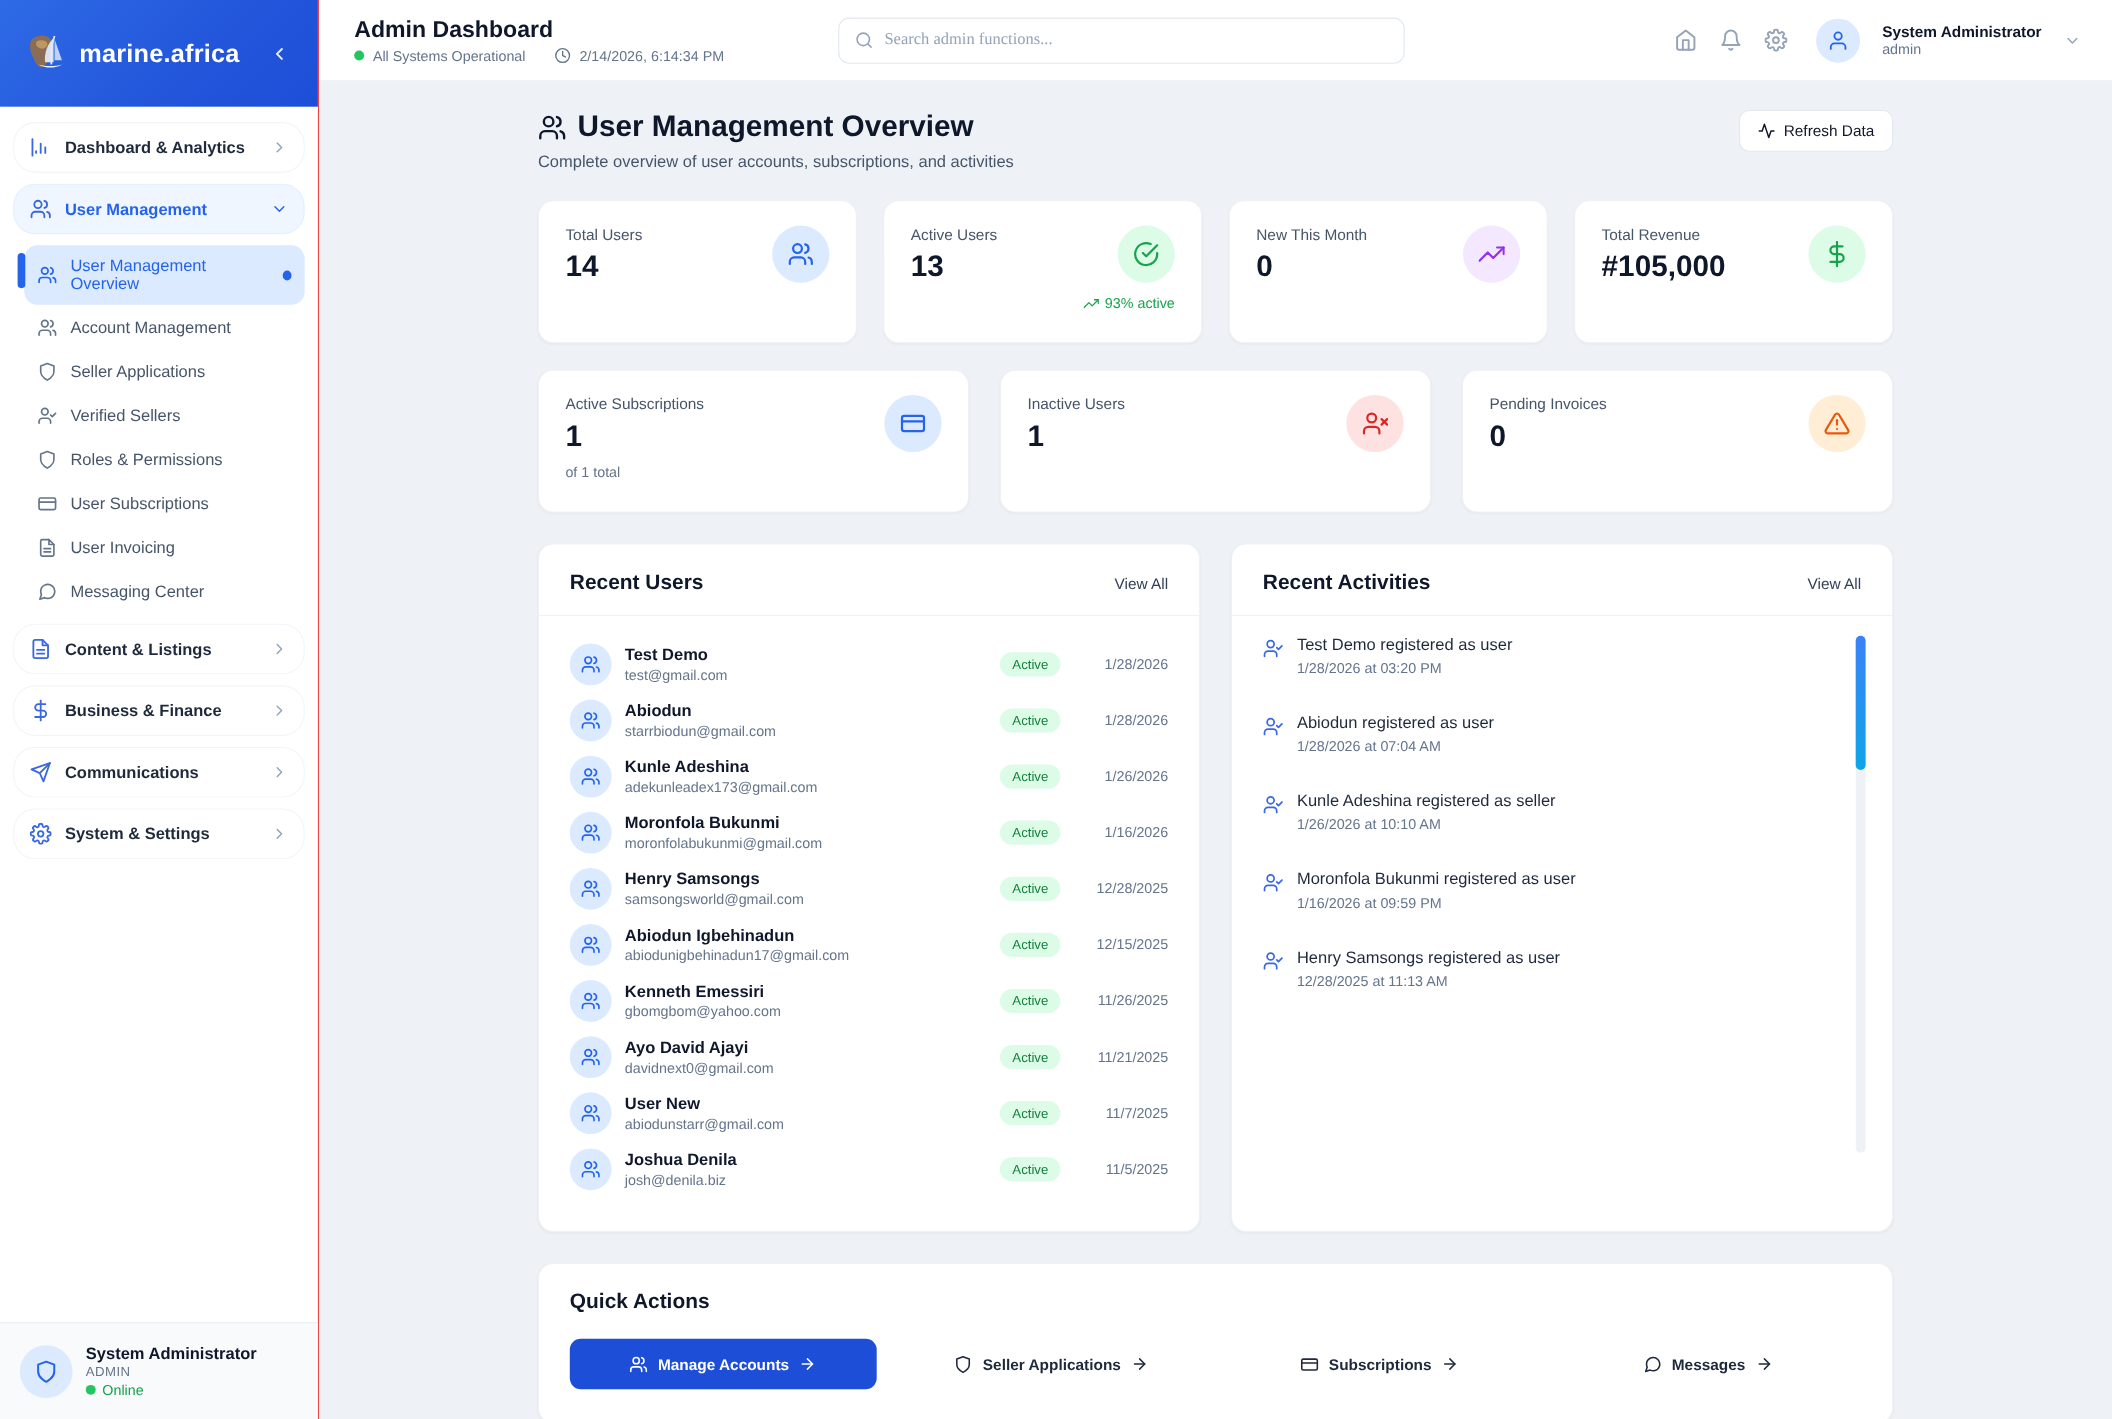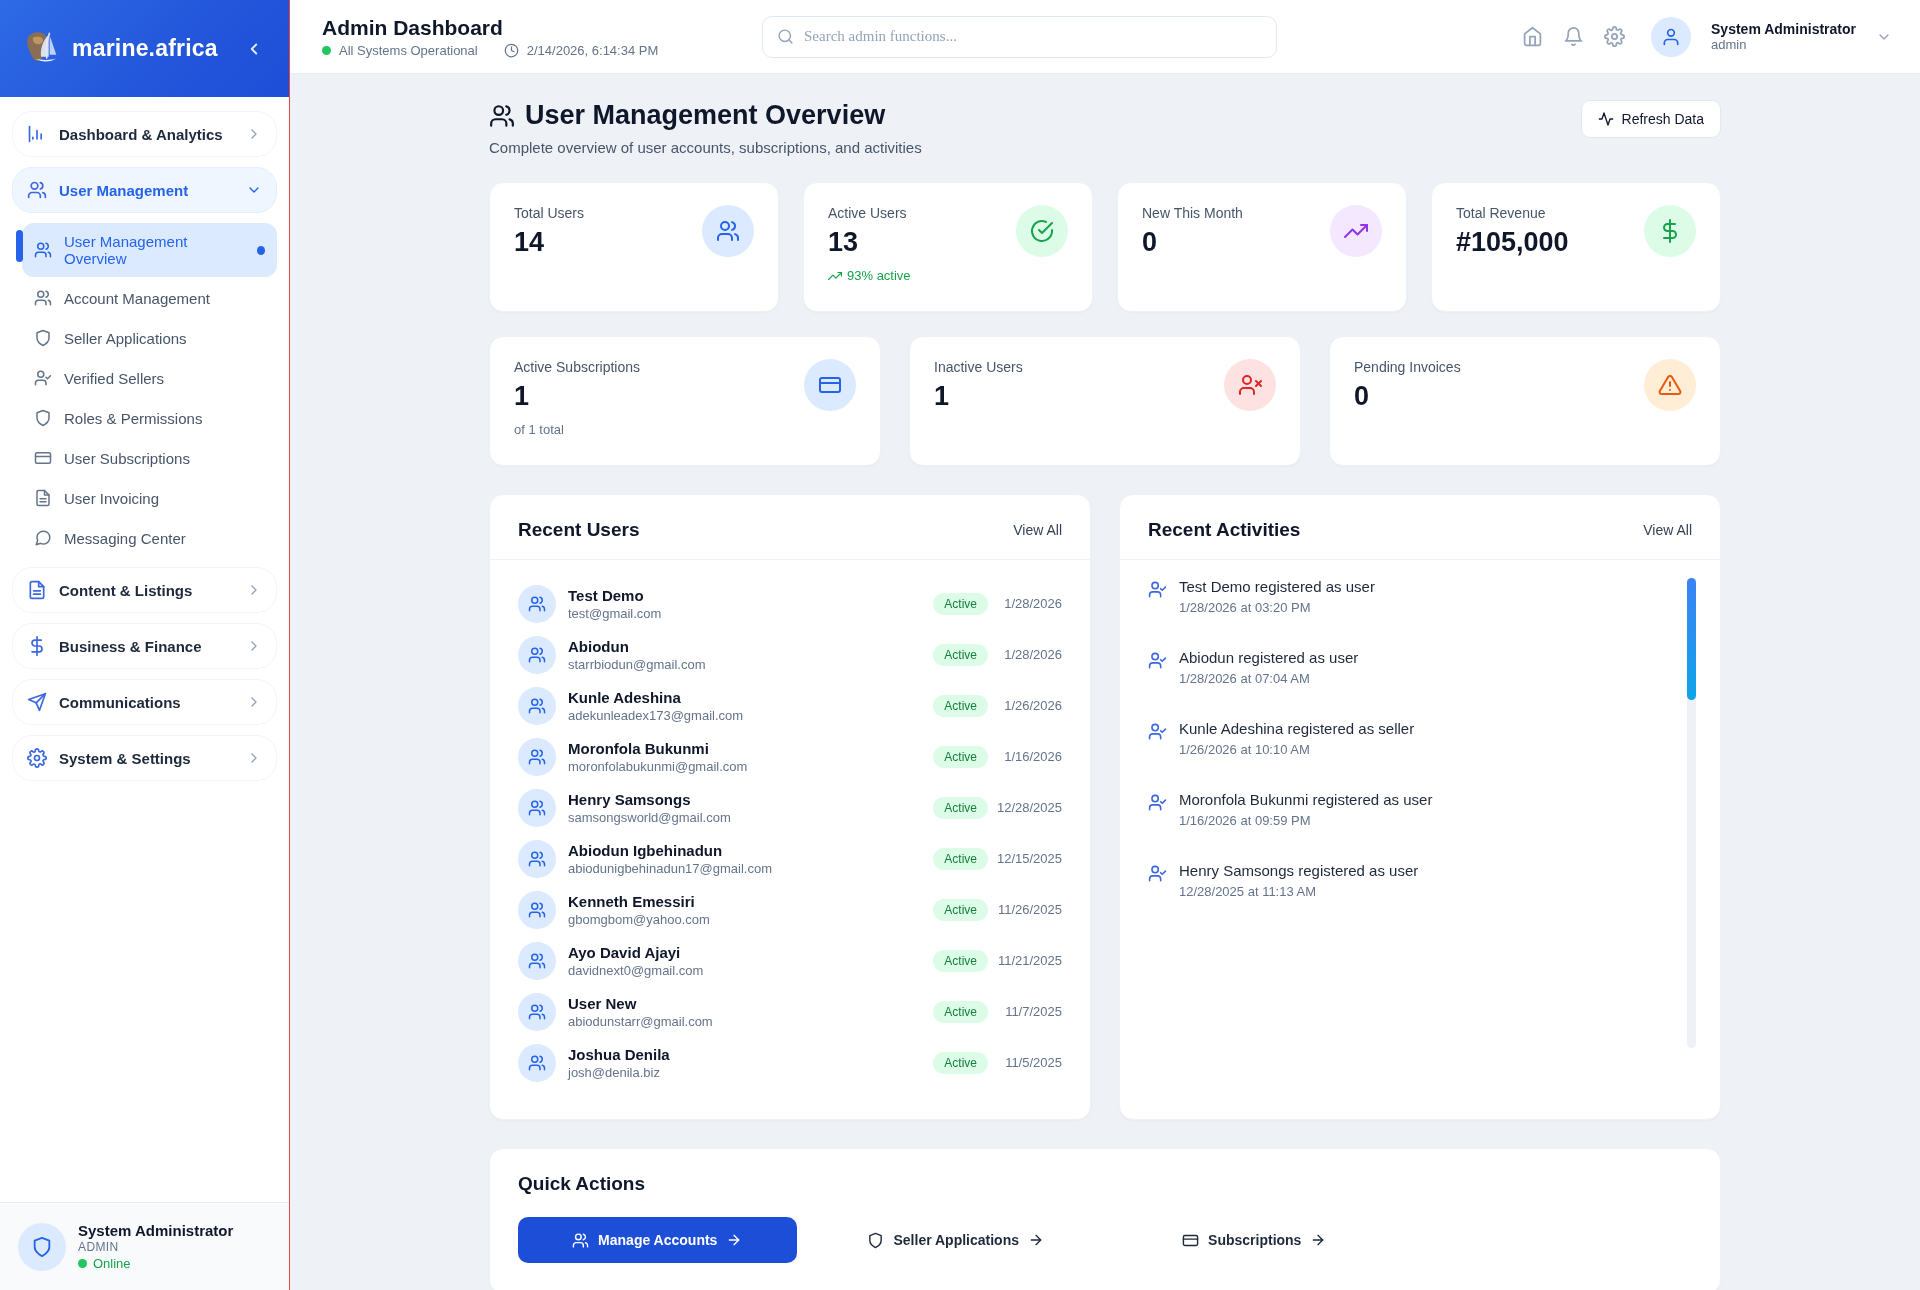--- a/index.html
+++ b/index.html
@@ -60,40 +60,40 @@
   .page-title { display:flex; align-items:center; gap:10px; font-size:27px; font-weight:700; color:#0f172a; }
   .page-sub { font-size:15px; color:#475569; margin-top:8px; }
   .refresh-btn { margin-left:auto; display:flex; align-items:center; gap:8px; background:#ffffff; border:1px solid #e2e8f0; border-radius:9px; padding:10px 16px; font-size:14px; font-weight:500; color:#0f172a; cursor:pointer; }
 
   .stats-row1 { display:grid; grid-template-columns:repeat(4,1fr); gap:24px; margin-bottom:24px; }
   .stats-row2 { display:grid; grid-template-columns:repeat(3,1fr); gap:28px; margin-bottom:28px; }
   .stat-card { background:#ffffff; border:1px solid #eef1f6; border-radius:14px; padding:22px 24px; height:130px; position:relative; box-shadow:0 1px 2px rgba(15,23,42,.03); }
   .stat-label { font-size:14px; color:#475569; }
   .stat-value { font-size:27px; font-weight:700; color:#0f172a; margin-top:6px; }
   .stat-sub { font-size:13px; color:#64748b; margin-top:10px; }
-  .stat-sub.green { color:#16a34a; display:flex; align-items:center; gap:5px; }
+  .stat-sub.green { color:#16a34a; display:flex; align-items:center; gap:5px;justify-content:flex-end; }
   .stat-icon { position:absolute; top:22px; right:24px; width:52px; height:52px; border-radius:50%; display:flex; align-items:center; justify-content:center; }
   .acc-blue { background:#dbeafe; color:#2563eb; }
   .acc-green { background:#dcfce7; color:#16a34a; }
   .acc-purple { background:#f3e8ff; color:#9333ea; }
   .acc-red { background:#fee2e2; color:#dc2626; }
   .acc-orange { background:#ffedd5; color:#ea580c; }
 
   .panels { display:grid; grid-template-columns:1fr 1fr; gap:28px; margin-bottom:28px; }
   .panel { background:#ffffff; border:1px solid #eef1f6; border-radius:14px; height:626px; box-shadow:0 1px 2px rgba(15,23,42,.03); display:flex; flex-direction:column; }
   .panel-head { display:flex; align-items:center; justify-content:space-between; padding:24px 28px 18px 28px; border-bottom:1px solid #eef1f6; }
   .panel-title { font-size:19px; font-weight:700; color:#0f172a; }
   .view-all { font-size:14px; color:#334155; cursor:pointer; }
   .panel-body { flex:1; padding:18px 28px 18px 28px; position:relative; }
 
   .user-row { display:flex; align-items:center; gap:12px; height:51px; }
   .user-avatar { width:38px; height:38px; border-radius:50%; background:#dbeafe; color:#2563eb; display:flex; align-items:center; justify-content:center; flex-shrink:0; }
   .user-name { font-size:15px; font-weight:600; color:#0f172a; }
   .user-email { font-size:13px; color:#64748b; margin-top:2px; }
-  .user-right { margin-left:auto; display:flex; align-items:center; gap:4px; }
+  .user-right { margin-left:auto; display:flex; align-items:center; gap:28px; }
   .badge-active { background:#dcfce7; color:#15803d; font-size:12px; font-weight:500; border-radius:999px; padding:4px 11px; }
   .user-date { font-size:13px; color:#64748b; min-width:70px; text-align:right; }
 
   .activity-item { display:flex; gap:12px; margin-bottom:34px; padding-right:48px; }
   .activity-icon { color:#3b68e0; flex-shrink:0; margin-top:2px; }
   .activity-text { font-size:15px; color:#1e293b; }
   .activity-time { font-size:13px; color:#64748b; margin-top:5px; }
   .act-scroll-track { position:absolute; top:18px; right:24px; width:9px; height:470px; background:#eef1f6; border-radius:6px; }
   .act-scroll-thumb { width:9px; height:122px; border-radius:6px; background:linear-gradient(180deg,#3b82f6,#0ea5e9); }
 
@@ -830,18 +830,32 @@
                 </svg>
               </span>
             <span>Subscriptions</span>
             <span>
                 <svg width="16" height="16" viewBox="0 0 24 24" fill="none" stroke="currentColor" stroke-width="2" stroke-linecap="round" stroke-linejoin="round">
                   <line x1="5" y1="12" x2="19" y2="12"></line>
                   <polyline points="12 5 19 12 12 19"></polyline>
                 </svg>
               </span>
           </button>
+          <button class="qa-btn">
+            <span>
+                <svg width="17" height="17" viewBox="0 0 24 24" fill="none" stroke="currentColor" stroke-width="2" stroke-linecap="round" stroke-linejoin="round">
+                  <path d="M21 11.5a8.38 8.38 0 0 1-.9 3.8 8.5 8.5 0 0 1-7.6 4.7 8.38 8.38 0 0 1-3.8-.9L3 21l1.9-5.7a8.38 8.38 0 0 1-.9-3.8 8.5 8.5 0 0 1 4.7-7.6 8.38 8.38 0 0 1 3.8-.9h.5a8.48 8.48 0 0 1 8 8v.5z"></path>
+                </svg>
+              </span>
+            <span>Messages</span>
+            <span>
+                <svg width="16" height="16" viewBox="0 0 24 24" fill="none" stroke="currentColor" stroke-width="2" stroke-linecap="round" stroke-linejoin="round">
+                  <line x1="5" y1="12" x2="19" y2="12"></line>
+                  <polyline points="12 5 19 12 12 19"></polyline>
+                </svg>
+              </span>
+          </button>
         </div>
       </div>
 
     </div>
   </div>
 </div>
 
 </body></html>

